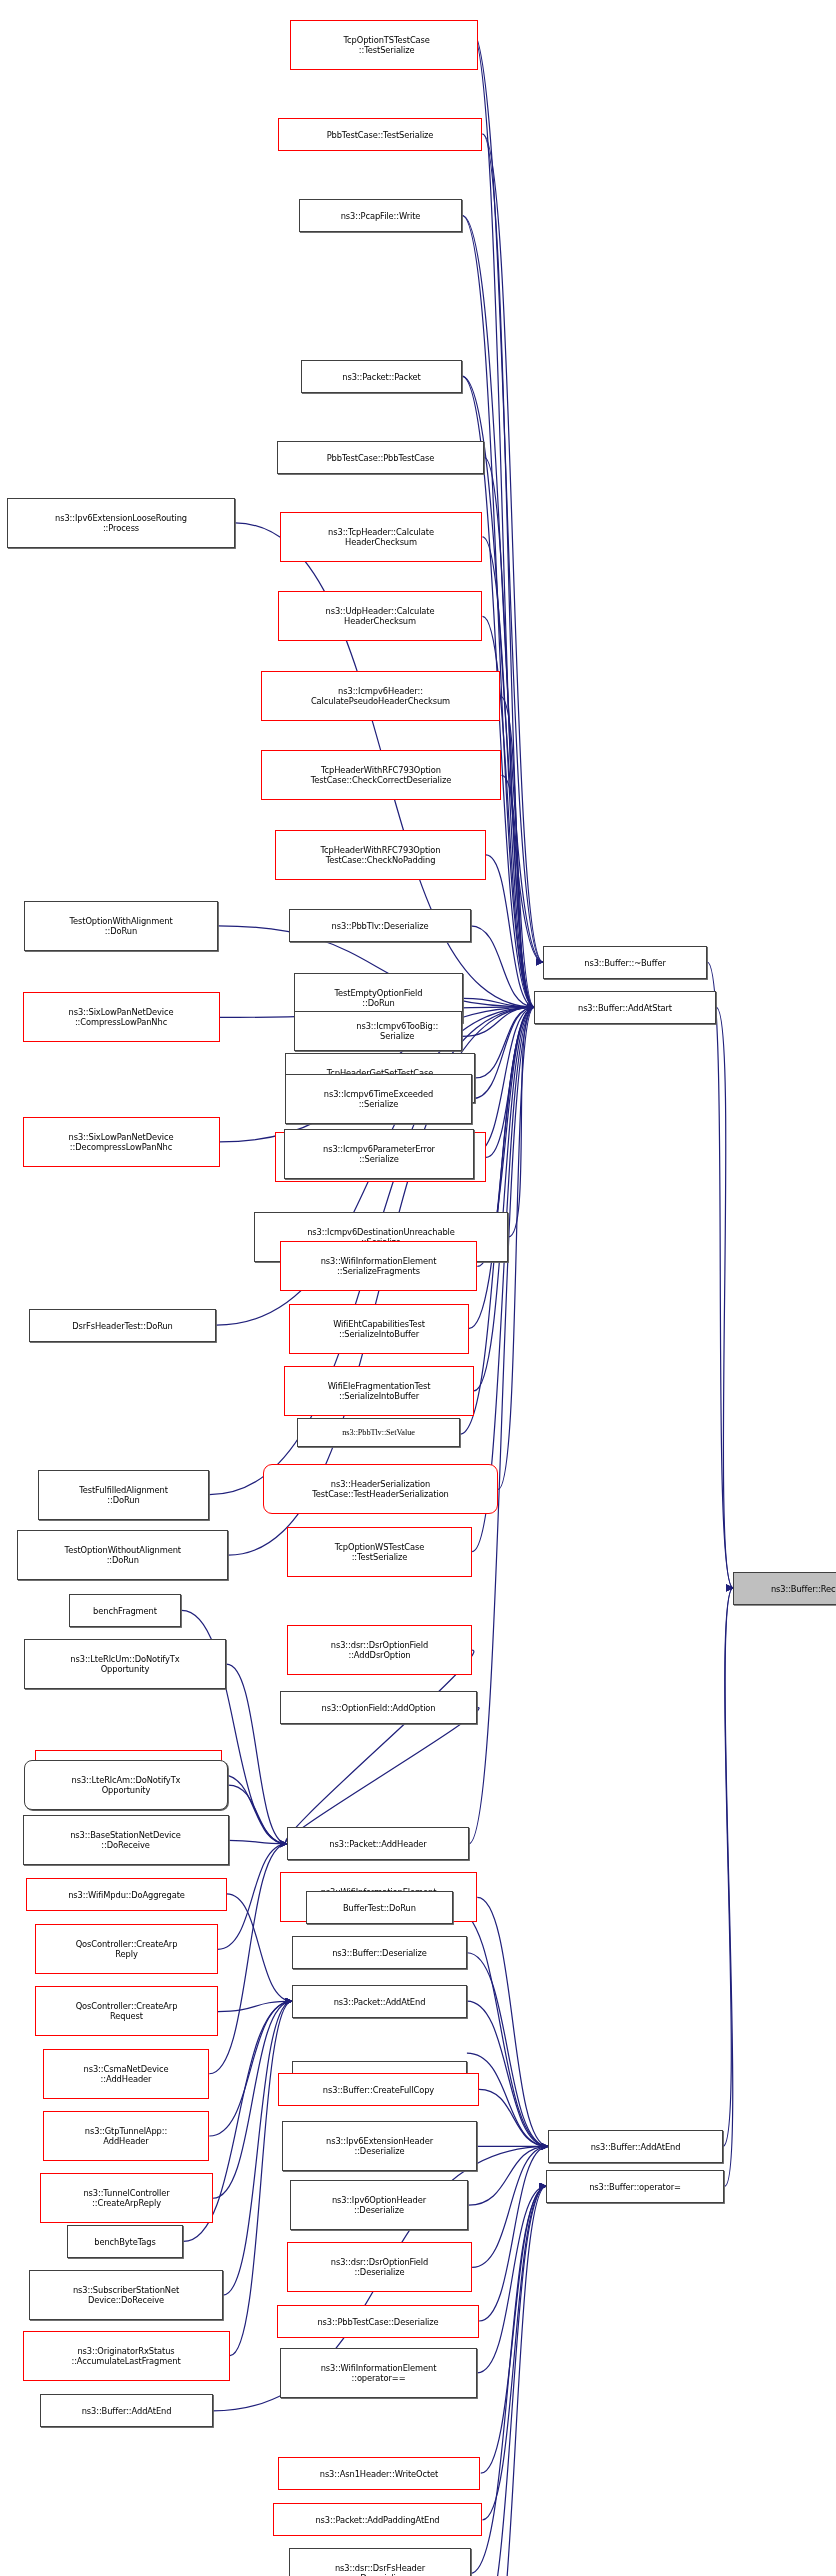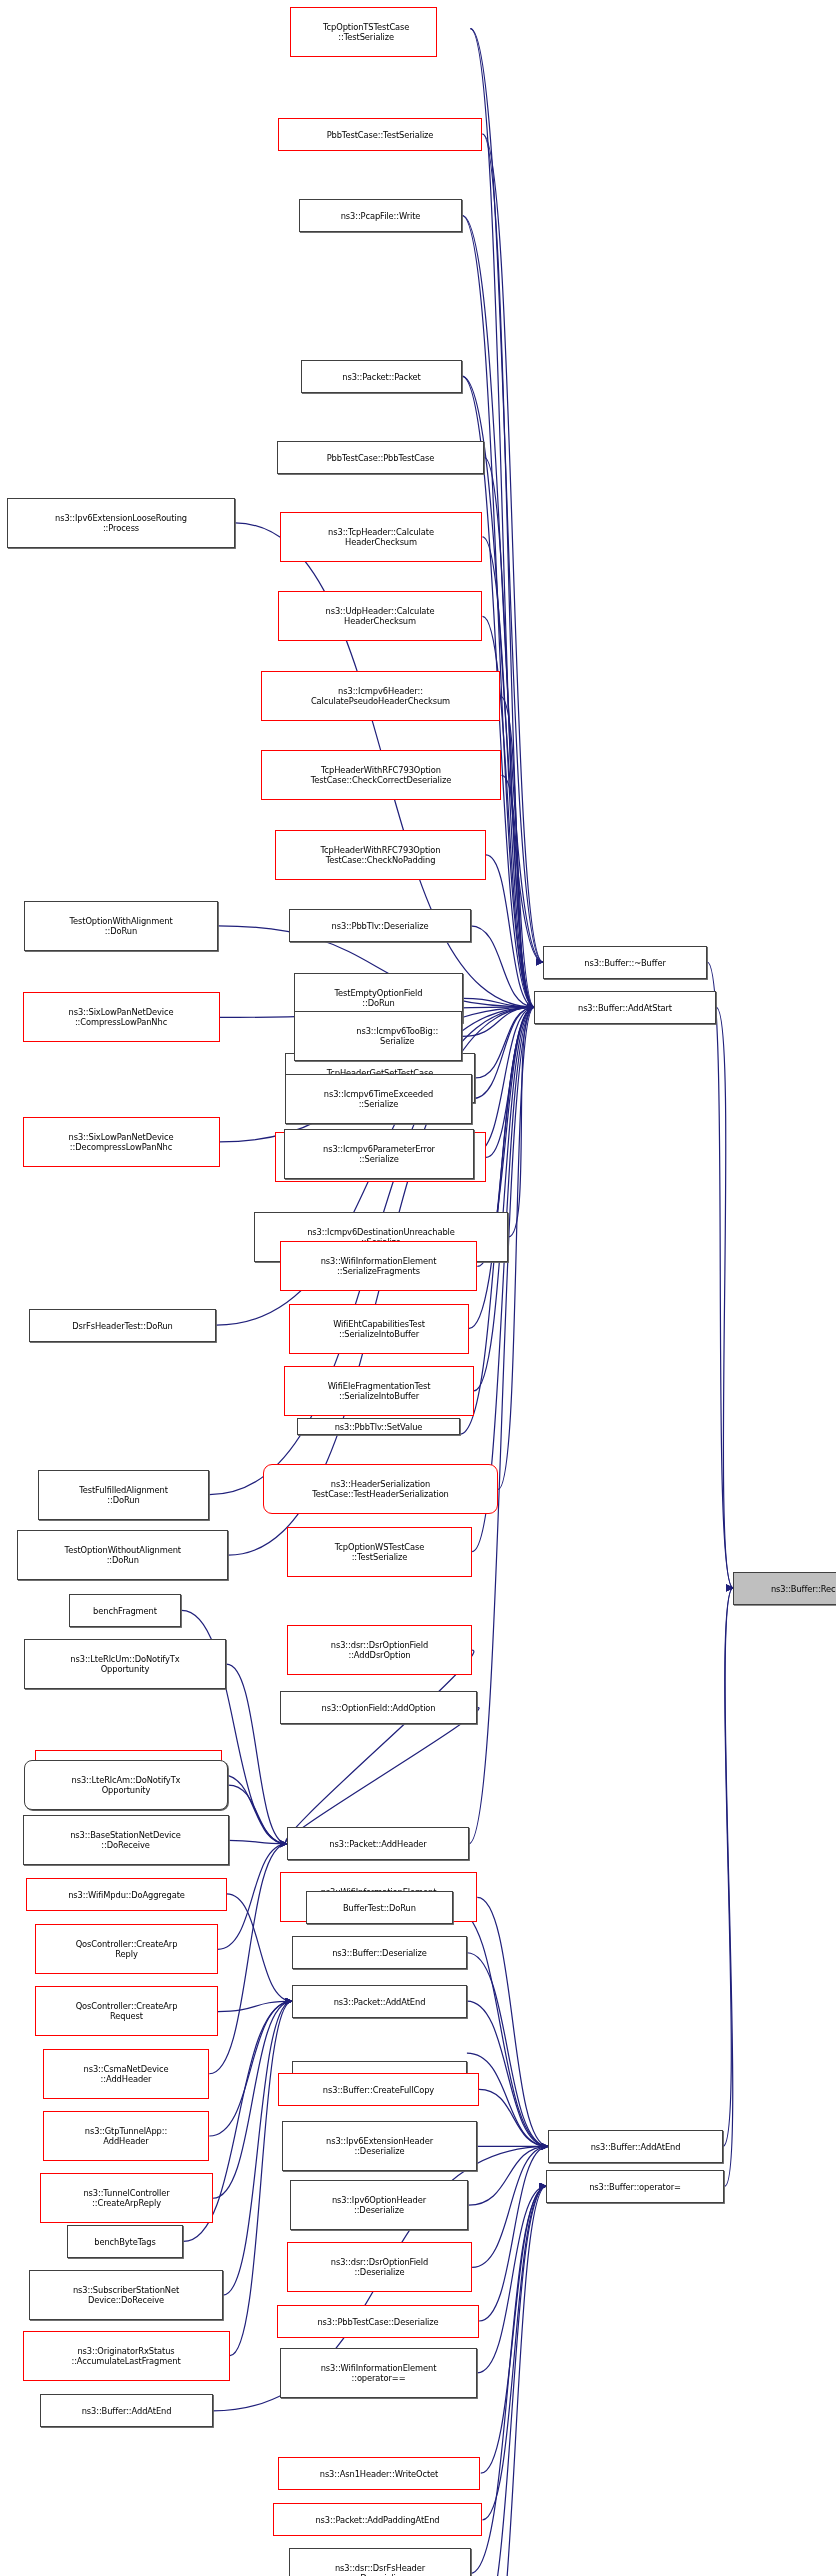--- a/index.html
+++ b/index.html
@@ -118,21 +118,21 @@
         <path d="M544,2977 C592.4,2977 583.6,2529 632,2529" marker-end="url(#arrow)"></path>
         <path d="M552,3051 C596,3051 588,2529 632,2529" marker-end="url(#arrow)"></path>
         <path d="M560,3123 C599.6,3123 592.4,2529 632,2529" marker-end="url(#arrow)"></path>
         <path d="M818,1113 C846,1113 820,1837 848,1837" marker-end="url(#arrow)"></path>
         <path d="M828,1165 C856,1165 820,1837 848,1837" marker-end="url(#arrow)"></path>
         <path d="M836,2483 C864,2483 820,1837 848,1837" marker-end="url(#arrow)"></path>
         <path d="M838,2529 C866,2529 820,1837 848,1837" marker-end="url(#arrow)"></path>
       </g>
   </svg>
   <div id="node-layer">
-      <div class="node red" style="left: 290px; top: 7px; width: 147px; height: 50px; padding-left: 8px;">TcpOptionTSTestCase
+      <div class="node red" style="left: 290px; top: 20px; width: 188px; height: 50px; padding-left: 8px;">TcpOptionTSTestCase
 ::TestSerialize</div>
       <div class="node red" style="left: 278px; top: 118px; width: 204px; height: 33px;">PbbTestCase::TestSerialize</div>
       <div class="node shadow" style="left: 299px; top: 199px; width: 163px; height: 33px;">ns3::PcapFile::Write</div>
       <div class="node shadow" style="left: 301px; top: 360px; width: 161px; height: 33px;">ns3::Packet::Packet</div>
       <div class="node shadow" style="left: 277px; top: 441px; width: 207px; height: 33px;">PbbTestCase::PbbTestCase</div>
       <div class="node red" style="left: 280px; top: 512px; width: 202px; height: 50px;">ns3::TcpHeader::Calculate
 HeaderChecksum</div>
       <div class="node red" style="left: 278px; top: 591px; width: 204px; height: 50px;">ns3::UdpHeader::Calculate
 HeaderChecksum</div>
       <div class="node red" style="left: 261px; top: 671px; width: 239px; height: 50px;">ns3::Icmpv6Header::
@@ -182,33 +182,33 @@
       <div class="node red" style="left: 43px; top: 2111px; width: 166px; height: 50px;">ns3::GtpTunnelApp::
 AddHeader</div>
       <div class="node red" style="left: 40px; top: 2173px; width: 173px; height: 50px;">ns3::TunnelController
 ::CreateArpReply</div>
       <div class="node shadow" style="left: 67px; top: 2225px; width: 116px; height: 33px;">benchByteTags</div>
       <div class="node shadow" style="left: 29px; top: 2270px; width: 194px; height: 50px;">ns3::SubscriberStationNet
 Device::DoReceive</div>
       <div class="node red" style="left: 22.5px; top: 2331px; width: 207px; height: 50px;">ns3::OriginatorRxStatus
 ::AccumulateLastFragment</div>
       <div class="node shadow" style="left: 40px; top: 2394px; width: 173px; height: 33px;">ns3::Buffer::AddAtEnd</div>
-      <div class="node shadow" style="left: 294px; top: 1011px; width: 168px; height: 50px; padding-left: 41px;">ns3::Icmpv6TooBig::
+      <div class="node shadow" style="left: 294px; top: 1011px; width: 168px; height: 40px; padding-left: 41px;">ns3::Icmpv6TooBig::
 Serialize</div>
       <div class="node shadow" style="left: 285px; top: 1074px; width: 187px; height: 50px;">ns3::Icmpv6TimeExceeded
 ::Serialize</div>
       <div class="node shadow" style="left: 284px; top: 1129px; width: 190px; height: 50px;">ns3::Icmpv6ParameterError
 ::Serialize</div>
       <div class="node red" style="left: 280px; top: 1241px; width: 197px; height: 50px;">ns3::WifiInformationElement
 ::SerializeFragments</div>
       <div class="node red" style="left: 289px; top: 1304px; width: 180px; height: 50px;">WifiEhtCapabilitiesTest
 ::SerializeIntoBuffer</div>
       <div class="node red" style="left: 284px; top: 1366px; width: 190px; height: 50px;">WifiEleFragmentationTest
 ::SerializeIntoBuffer</div>
-      <div class="node shadow" style="left: 297px; top: 1418px; width: 163px; height: 17px;">ns3::PbbTlv::SetValue</div>
+      <div class="node shadow" style="left: 297px; top: 1418px; width: 163px; height: 29px; font-family: Liberation Serif, serif;">ns3::PbbTlv::SetValue</div>
       <div class="node red" style="left: 263px; top: 1464px; width: 235px; height: 50px; border-radius: 9px;">ns3::HeaderSerialization
 TestCase::TestHeaderSerialization</div>
       <div class="node red" style="left: 287px; top: 1527px; width: 185px; height: 50px;">TcpOptionWSTestCase
 ::TestSerialize</div>
       <div class="node red" style="left: 287px; top: 1625px; width: 185px; height: 50px;">ns3::dsr::DsrOptionField
 ::AddDsrOption</div>
       <div class="node shadow" style="left: 280px; top: 1691px; width: 197px; height: 33px;">ns3::OptionField::AddOption</div>
       <div class="node shadow" style="left: 287px; top: 1827px; width: 182px; height: 33px;">ns3::Packet::AddHeader</div>
       <div class="node red" style="left: 280px; top: 1872px; width: 197px; height: 50px;">ns3::WifiInformationElement
 ::DoDeserialize</div>

